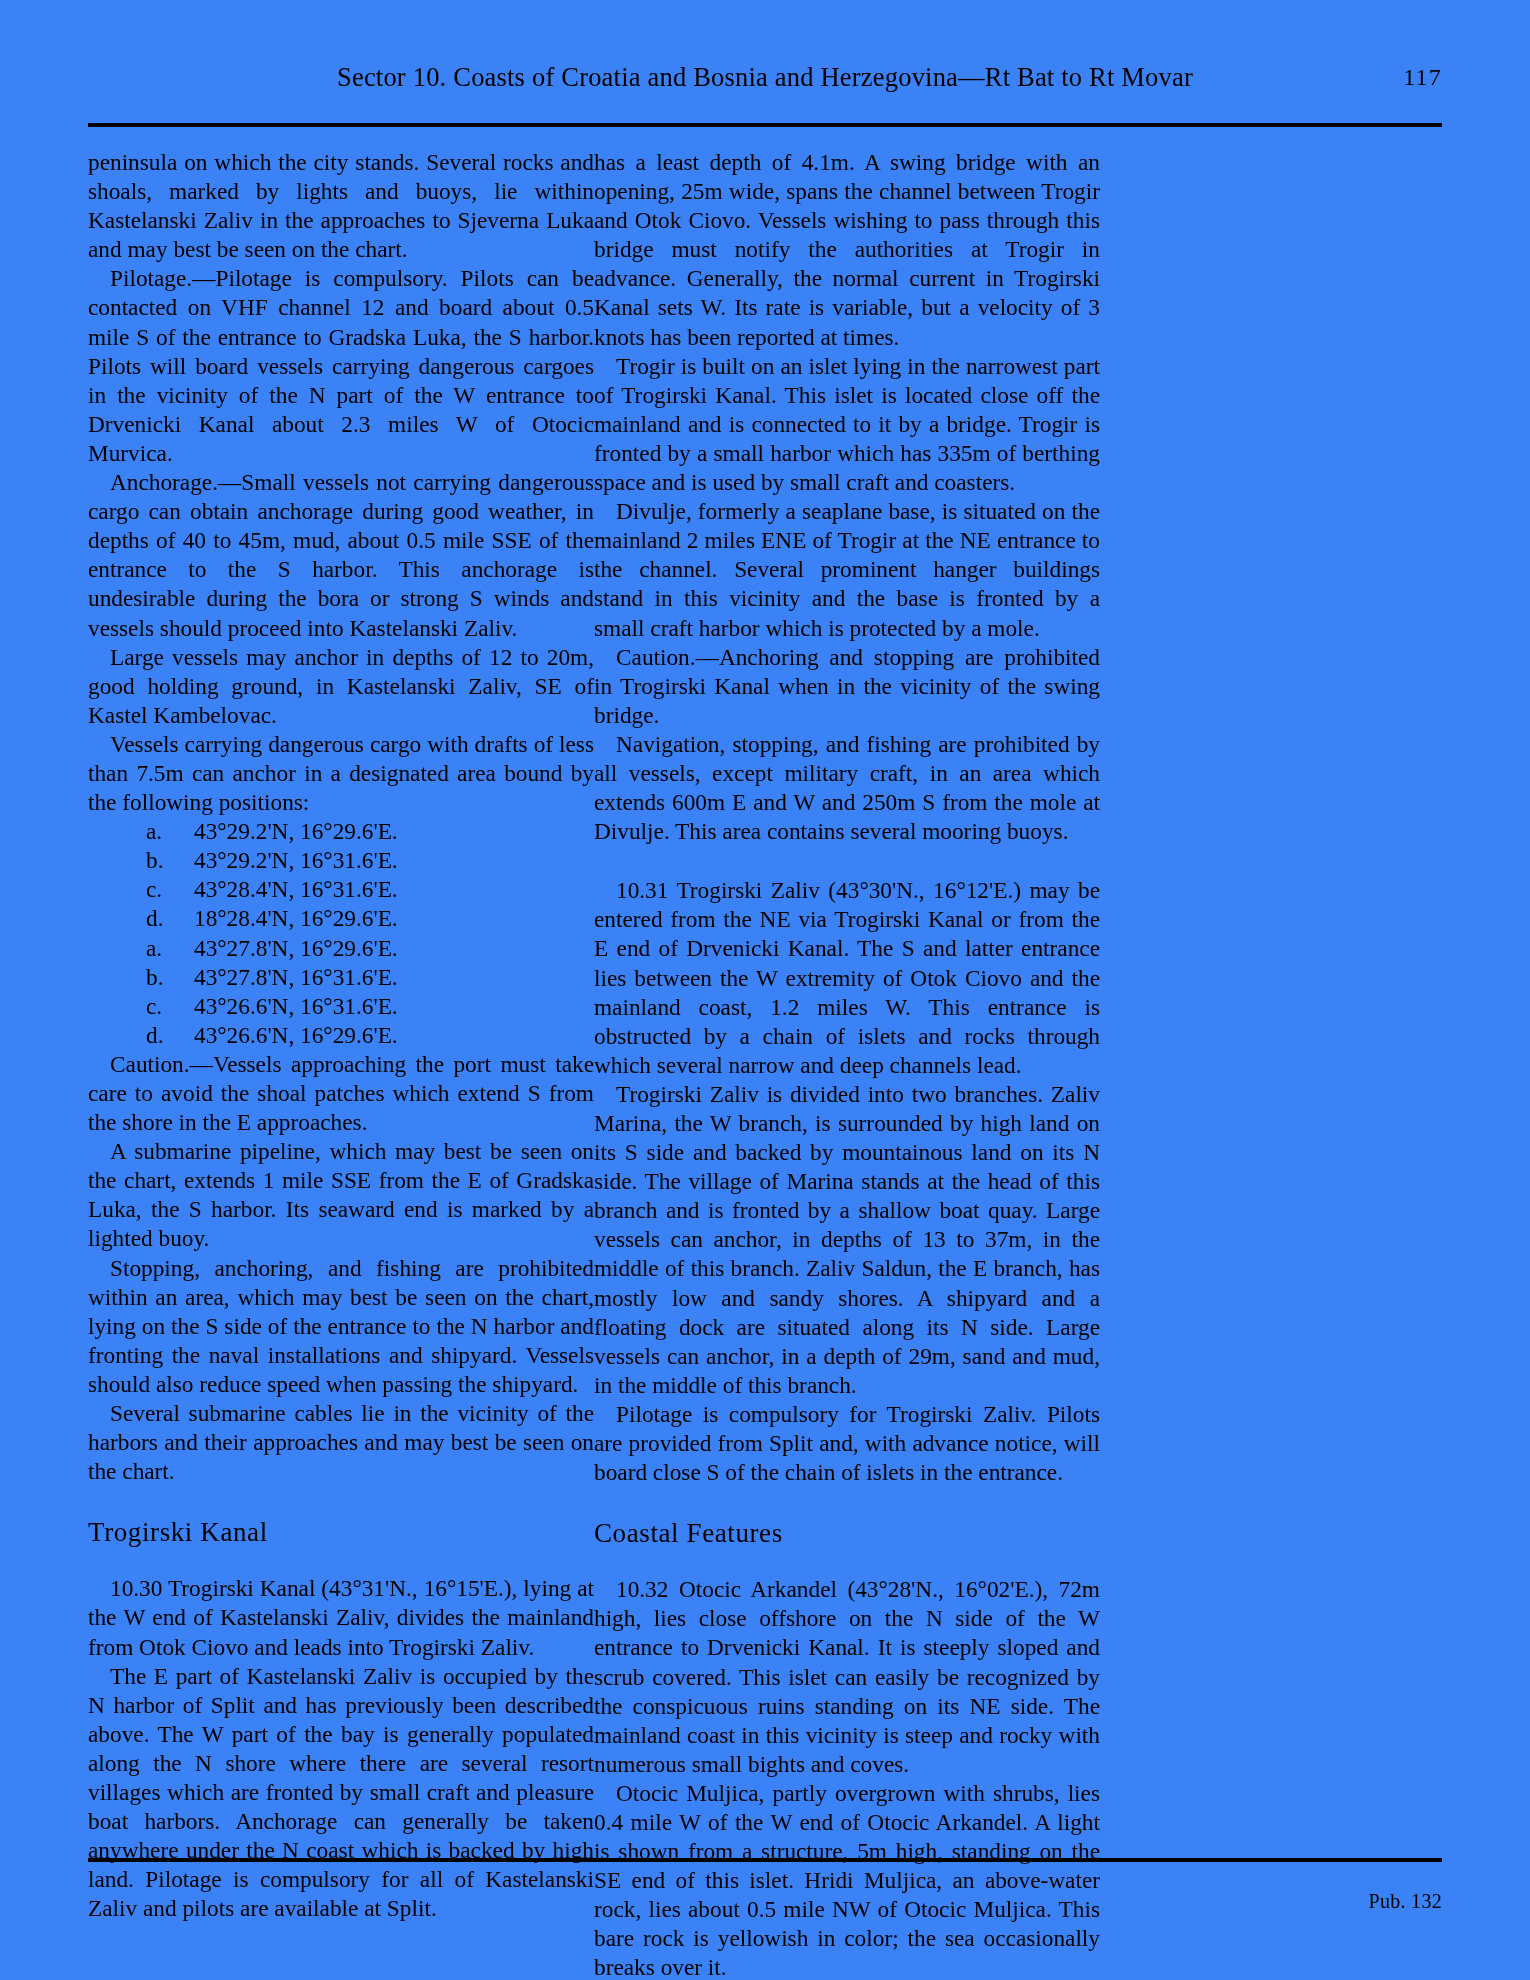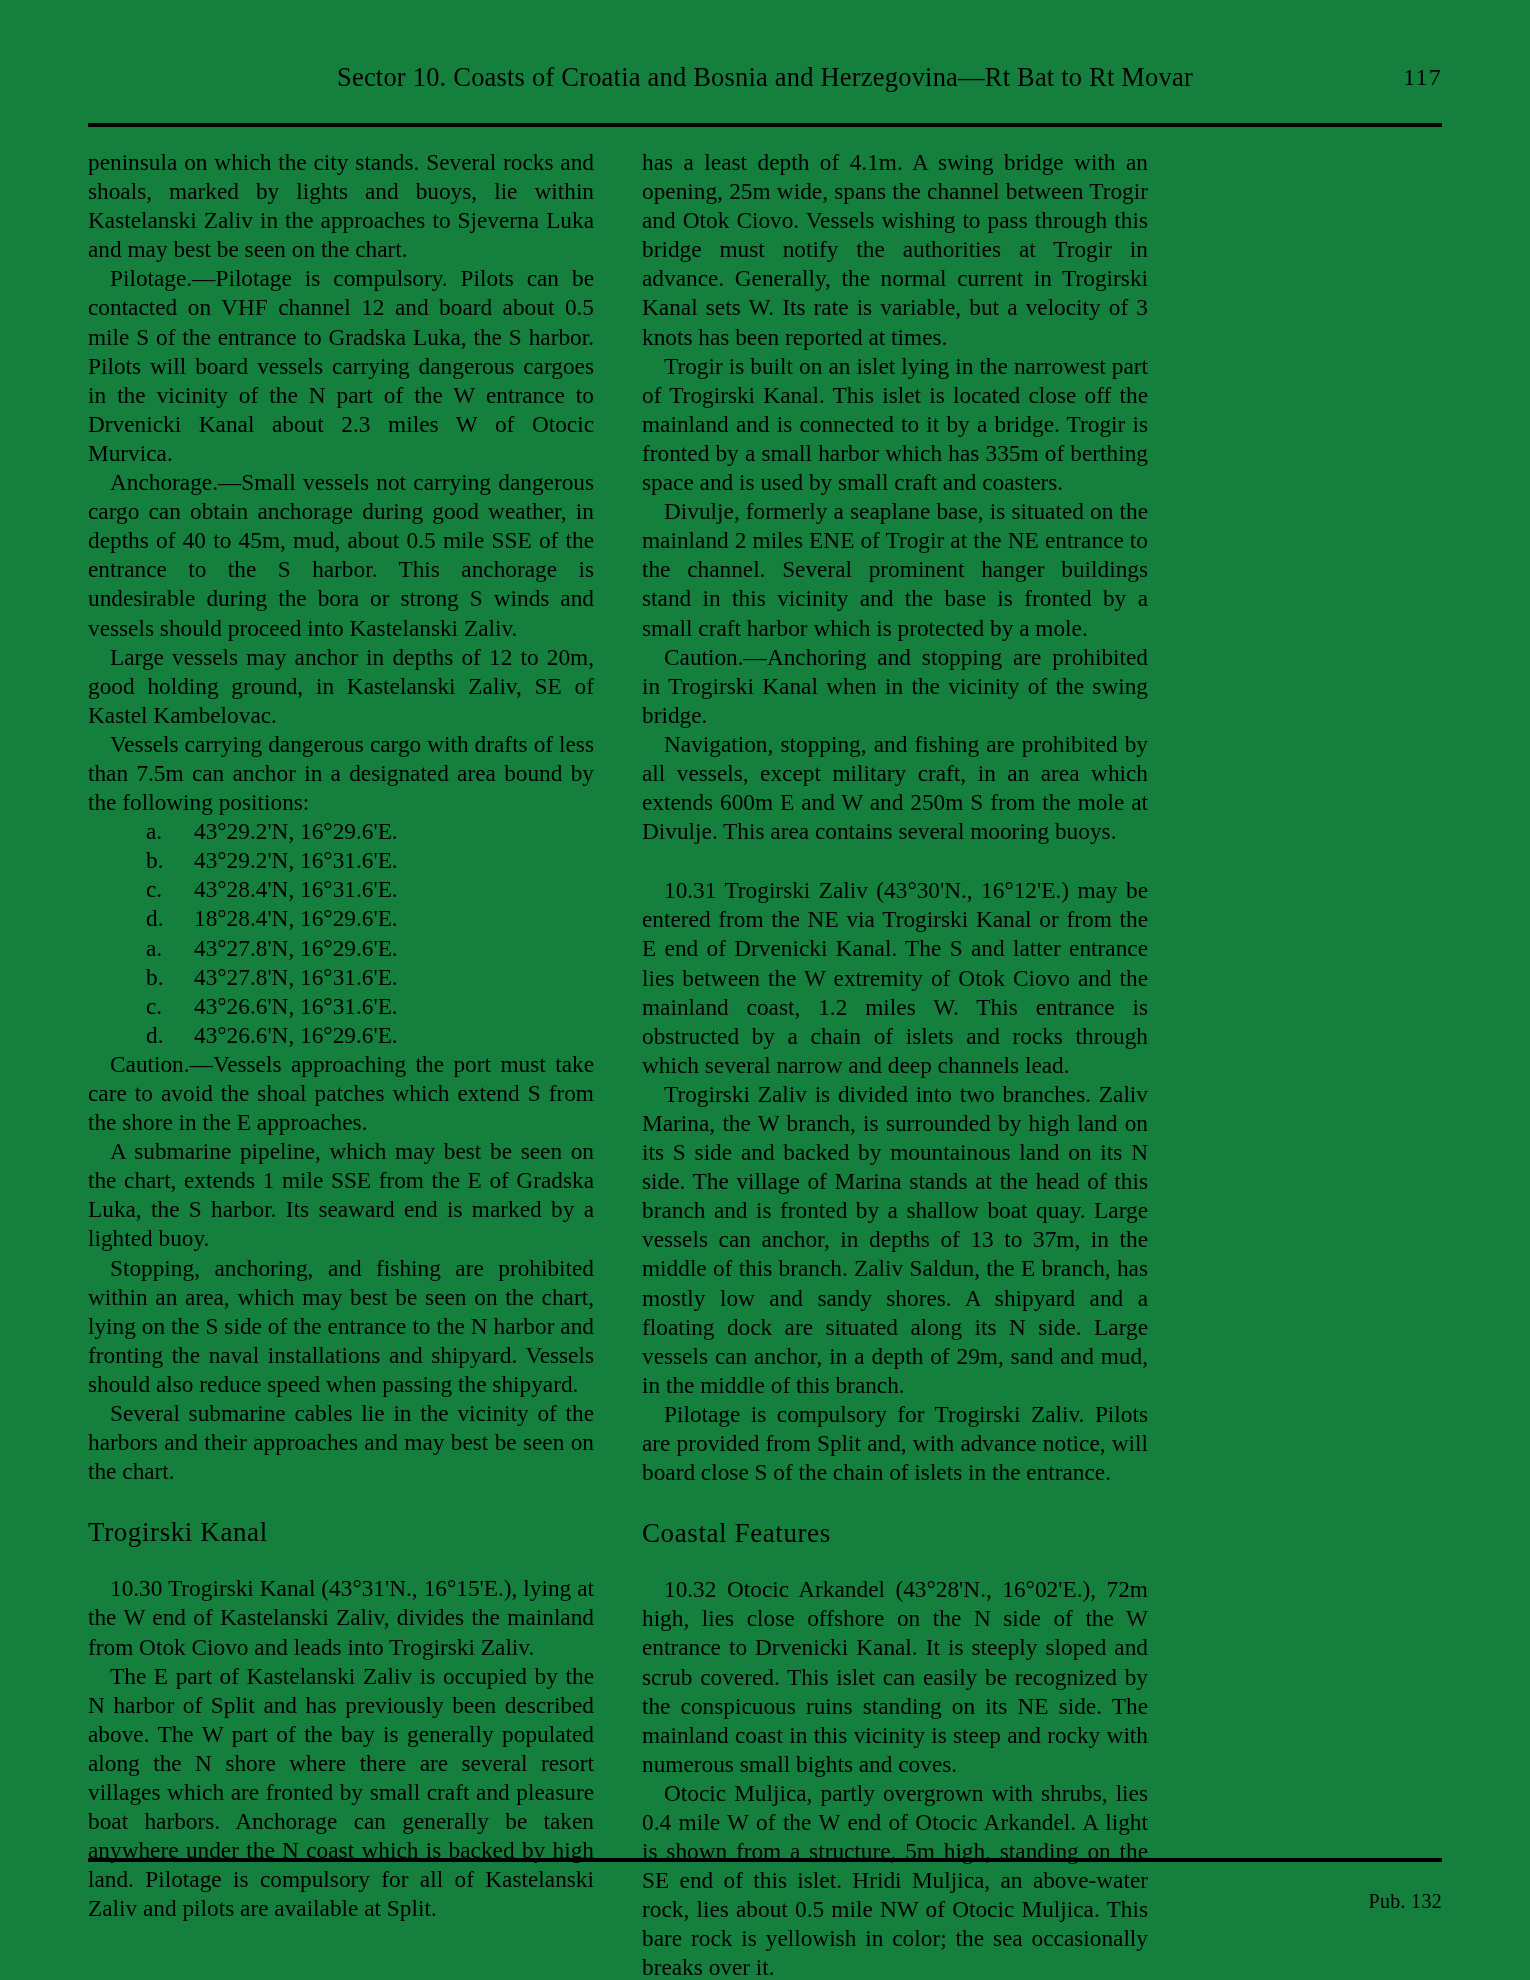--- a/index.html
+++ b/index.html
@@ -8,21 +8,21 @@
     background: #ffffff;
   }
   body {
     font-family: "Liberation Serif", "DejaVu Serif", serif;
     color: #000000;
   }
   .page {
     position: relative;
     width: 1530px;
     height: 1980px;
-    background: #15803d;
+    background: #3b82f6;
     box-sizing: border-box;
     padding: 16px;
     overflow: hidden;
   }
 
   
   .runhead {
     position: absolute;
     left: 88px;
     right: 88px;
@@ -73,21 +73,20 @@
   }
 
   
   .columns {
     position: absolute;
     left: 88px;
     top: 148px;
     width: 1354px;
     height: 1690px;
     display: flex;
-    gap: 48px;
   }
   .col {
     width: 506px;
     flex: 0 0 506px;
   }
 
   p.para {
     margin: 0;
     font-size: 23.3px;
     line-height: 29.1px;

